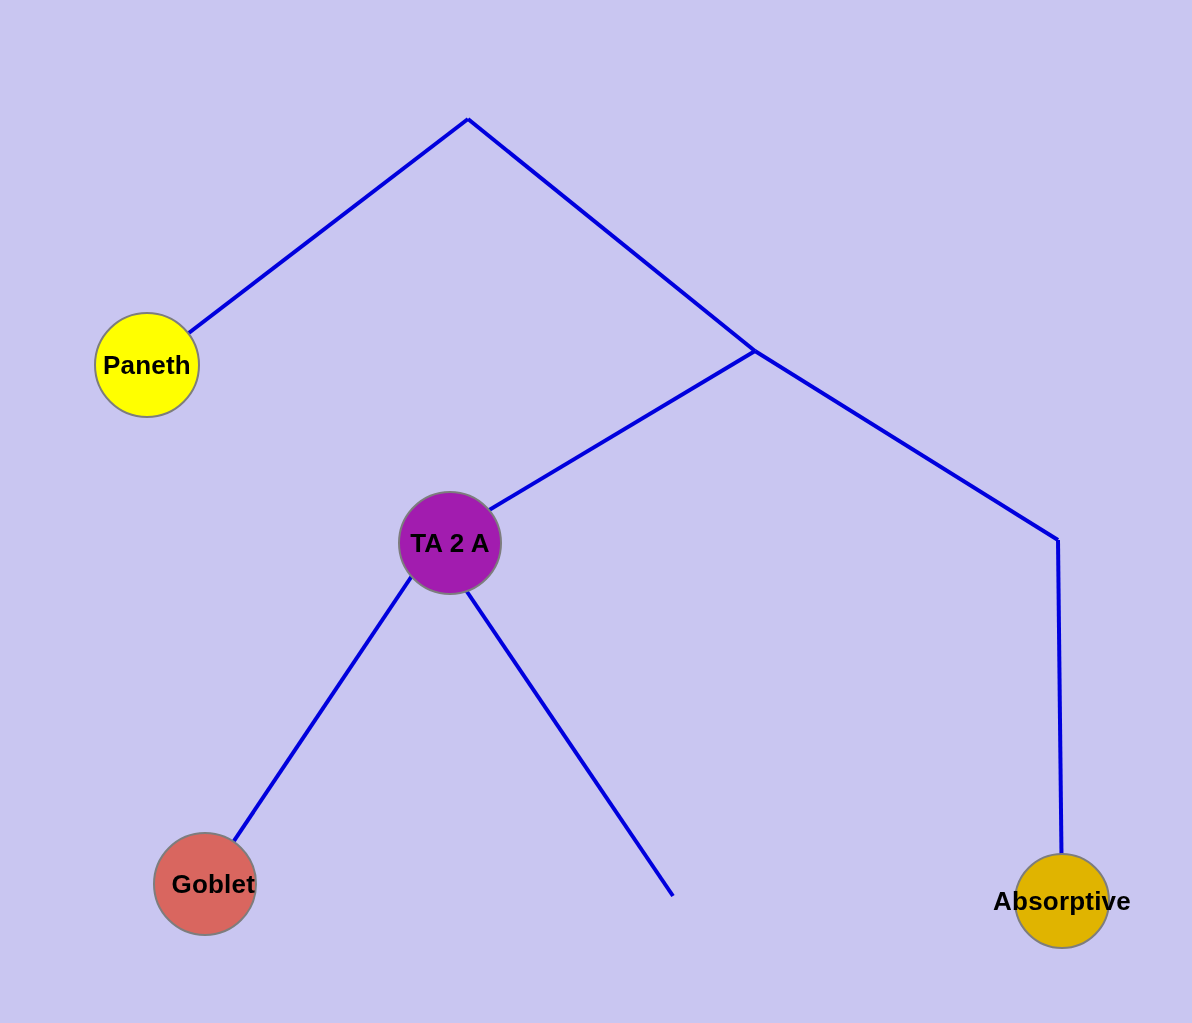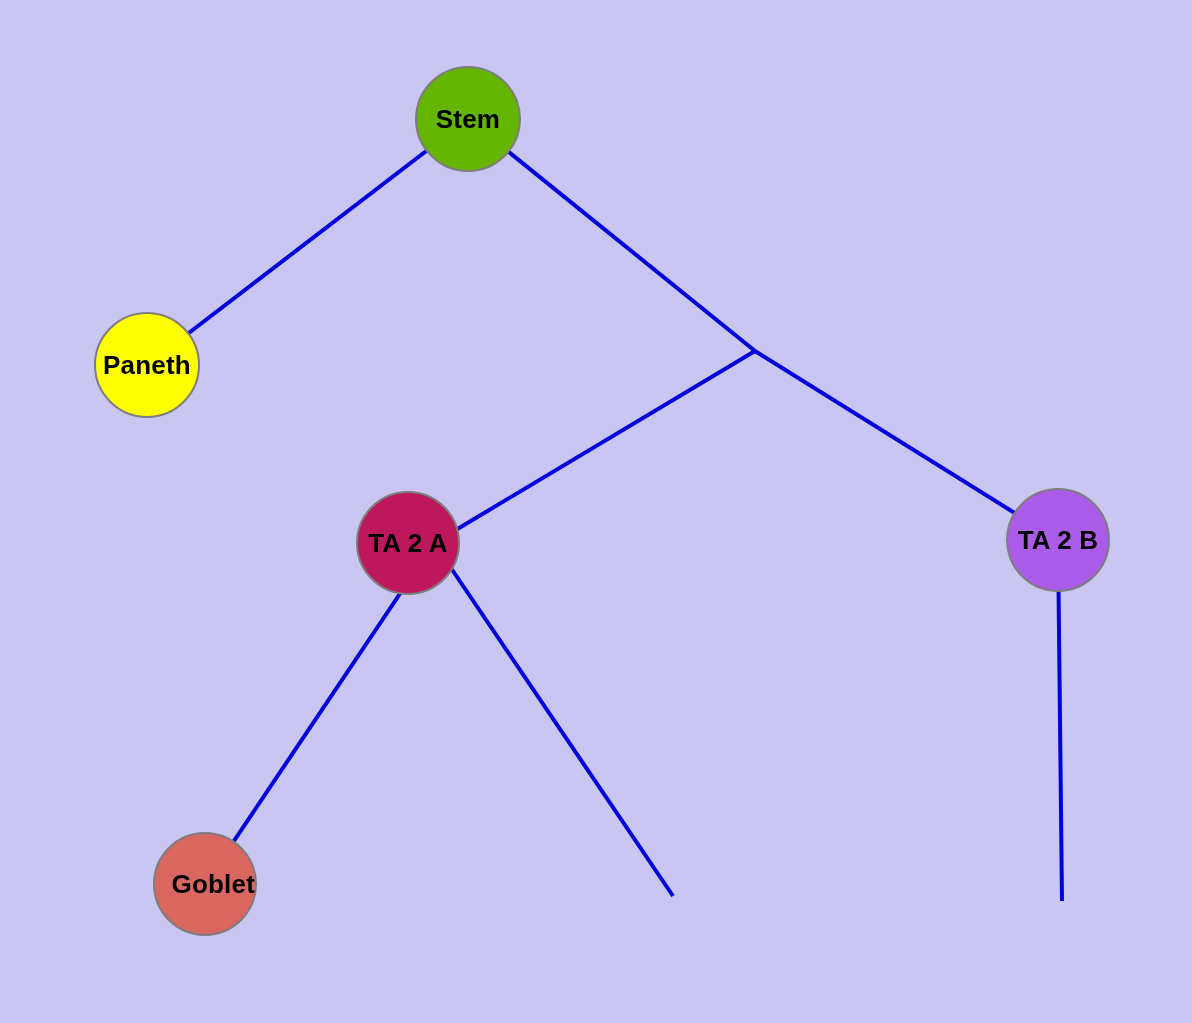--- a/index.html
+++ b/index.html
@@ -42,28 +42,25 @@
 <div class="canvas" style="background: rgb(201, 198, 241);">
   <svg class="edges" width="1192" height="1023" viewBox="0 0 1192 1023">
       <line x1="468" y1="119" x2="147" y2="365" stroke="#0000dd" stroke-width="4"></line>
       <line x1="468" y1="119" x2="755" y2="351" stroke="#0000dd" stroke-width="4"></line>
       <line x1="755" y1="351" x2="434" y2="543" stroke="#0000dd" stroke-width="4"></line>
       <line x1="755" y1="351" x2="1058" y2="540" stroke="#0000dd" stroke-width="4"></line>
       <line x1="434" y1="543" x2="205" y2="884" stroke="#0000dd" stroke-width="4"></line>
       <line x1="434" y1="543" x2="673" y2="896" stroke="#0000dd" stroke-width="4"></line>
       <line x1="1058" y1="540" x2="1062" y2="901" stroke="#0000dd" stroke-width="4"></line>
     </svg>
-<div class="node" style="left: 468px; top: 119px; width: 106px; height: 106px; background: rgb(100, 180, 0); border-color: rgb(125, 125, 125);">
-      <span class="node-label">Stem</span>
-    </div>
     <div class="node" style="left: 147px; top: 365px; width: 106px; height: 106px; background: rgb(255, 255, 0); border-color: rgb(125, 125, 125);">
       <span class="node-label">Paneth</span>
     </div>
-    <div class="node" style="left: 408px; top: 543px; width: 104px; height: 104px; background: #be185d; border-color: rgb(125, 125, 125); justify-content: center;">
+    <div class="node" style="left: 450px; top: 543px; width: 104px; height: 104px; background: #a21caf; border-color: rgb(125, 125, 125); justify-content: center;">
       <span class="node-label">TA 2 A</span>
-    </div>
-    <div class="node" style="left: 1058px; top: 540px; width: 104px; height: 104px; background: rgb(170, 92, 232); border-color: rgb(125, 125, 125);">
-      <span class="node-label">TA 2 B</span>
     </div>
     <div class="node" style="left: 205px; top: 884px; width: 104px; height: 104px; background: rgb(217, 102, 95); border-color: rgb(125, 125, 125); justify-content: flex-end;">
       <span class="node-label">Goblet</span>
     </div>
+    <div class="node" style="left: 1062px; top: 901px; width: 96px; height: 96px; background: rgb(224, 180, 0); border-color: rgb(125, 125, 125);">
+      <span class="node-label">Absorptive</span>
+    </div>
   </div>
 
 </body></html>

